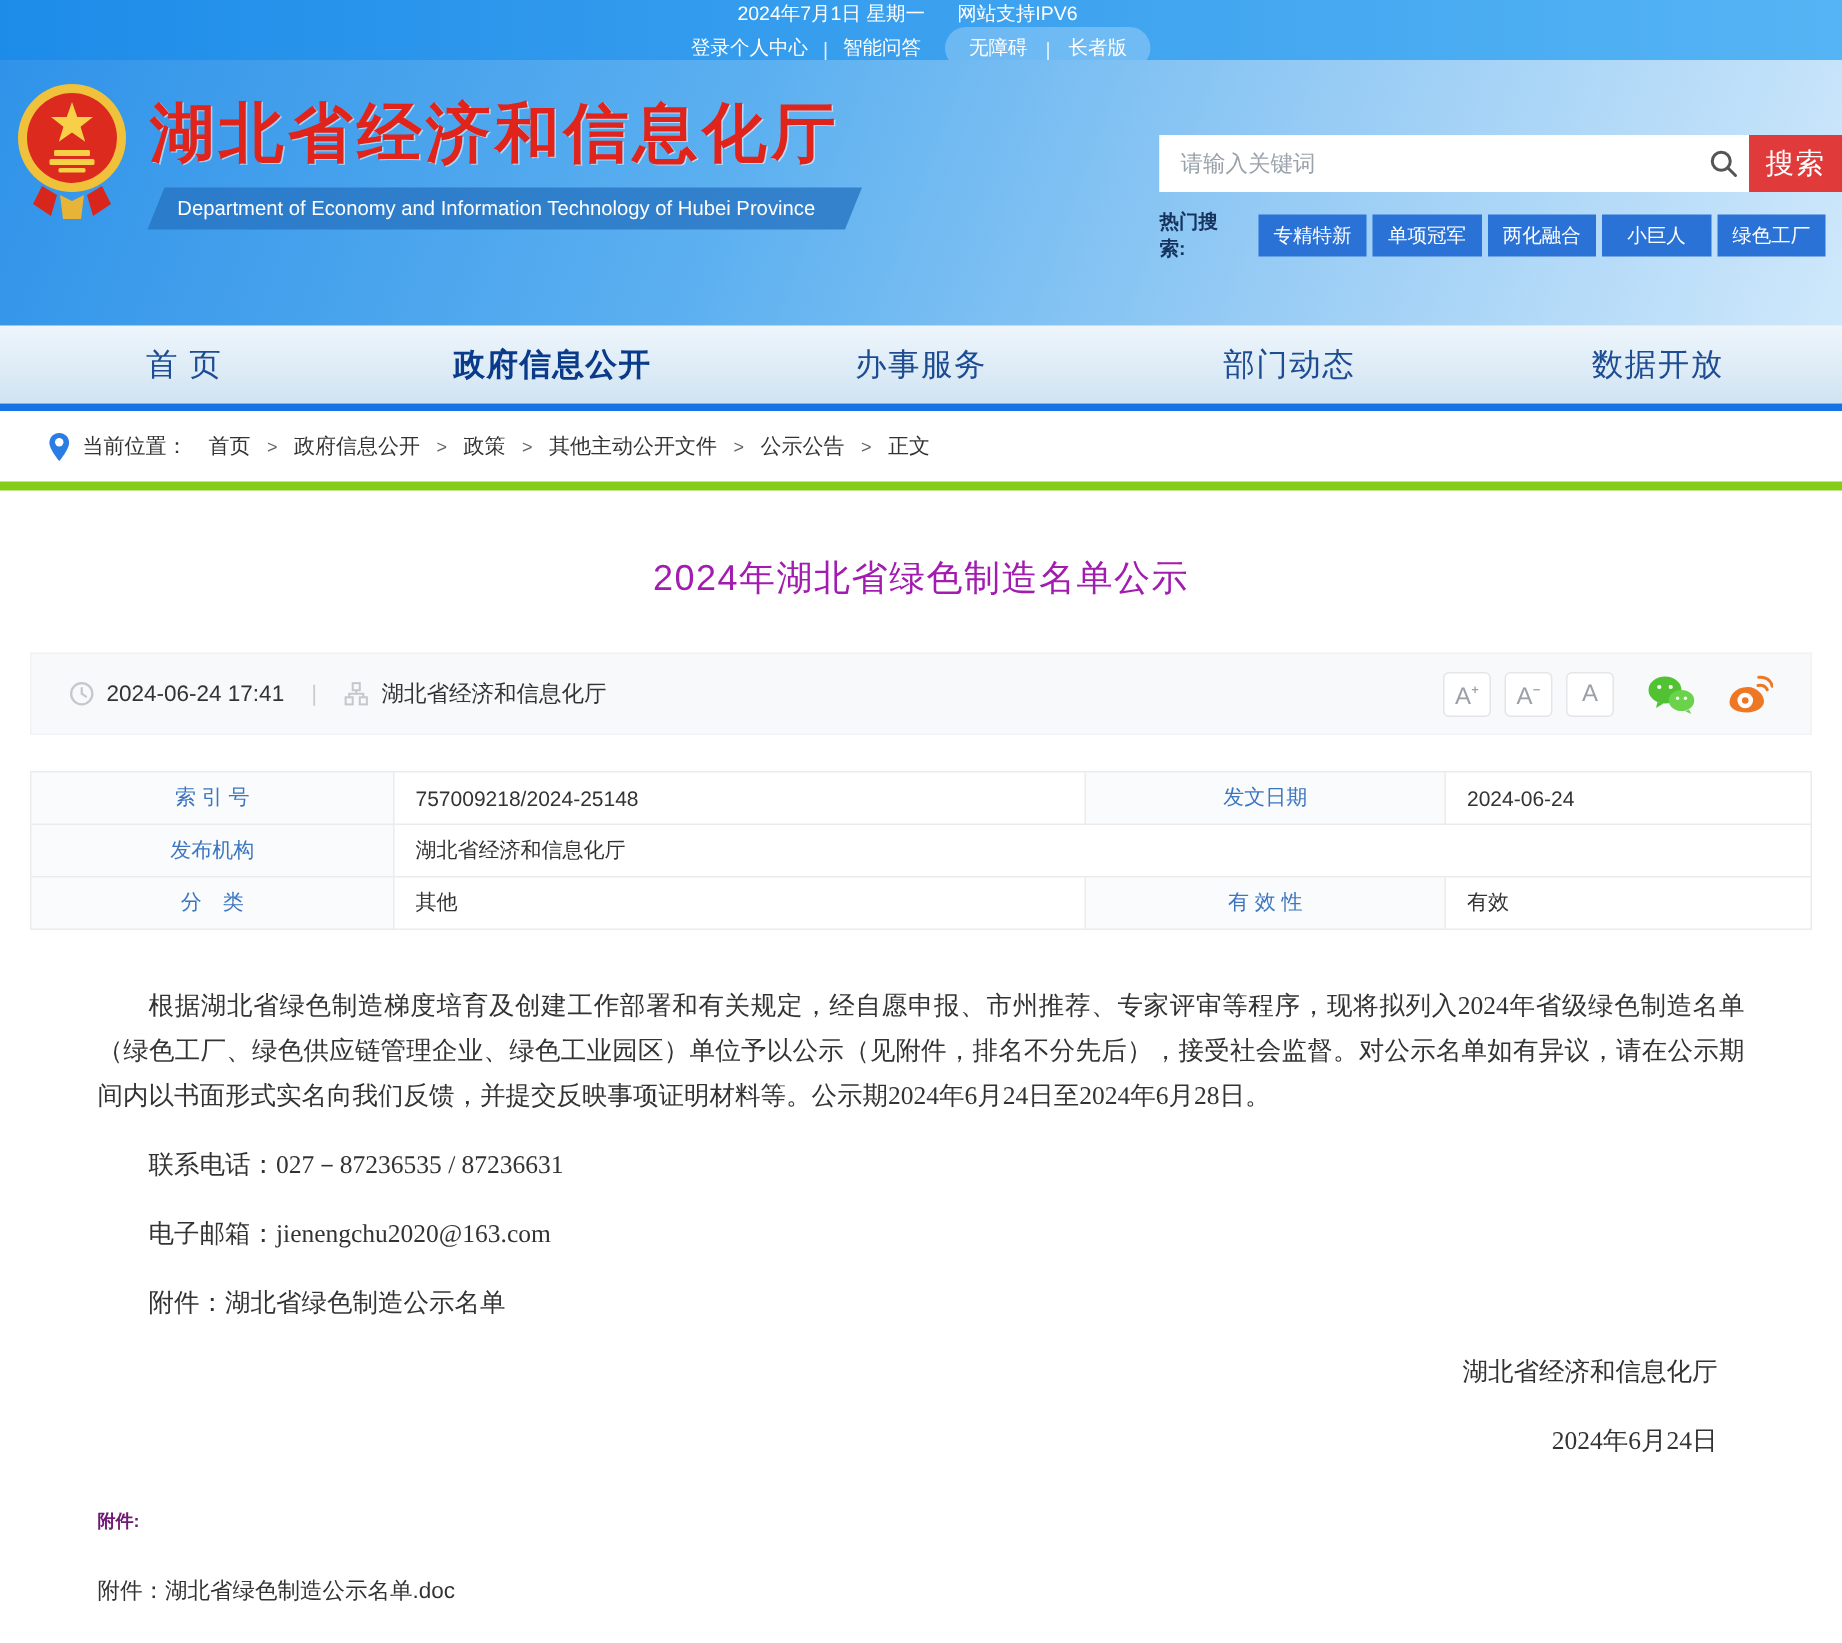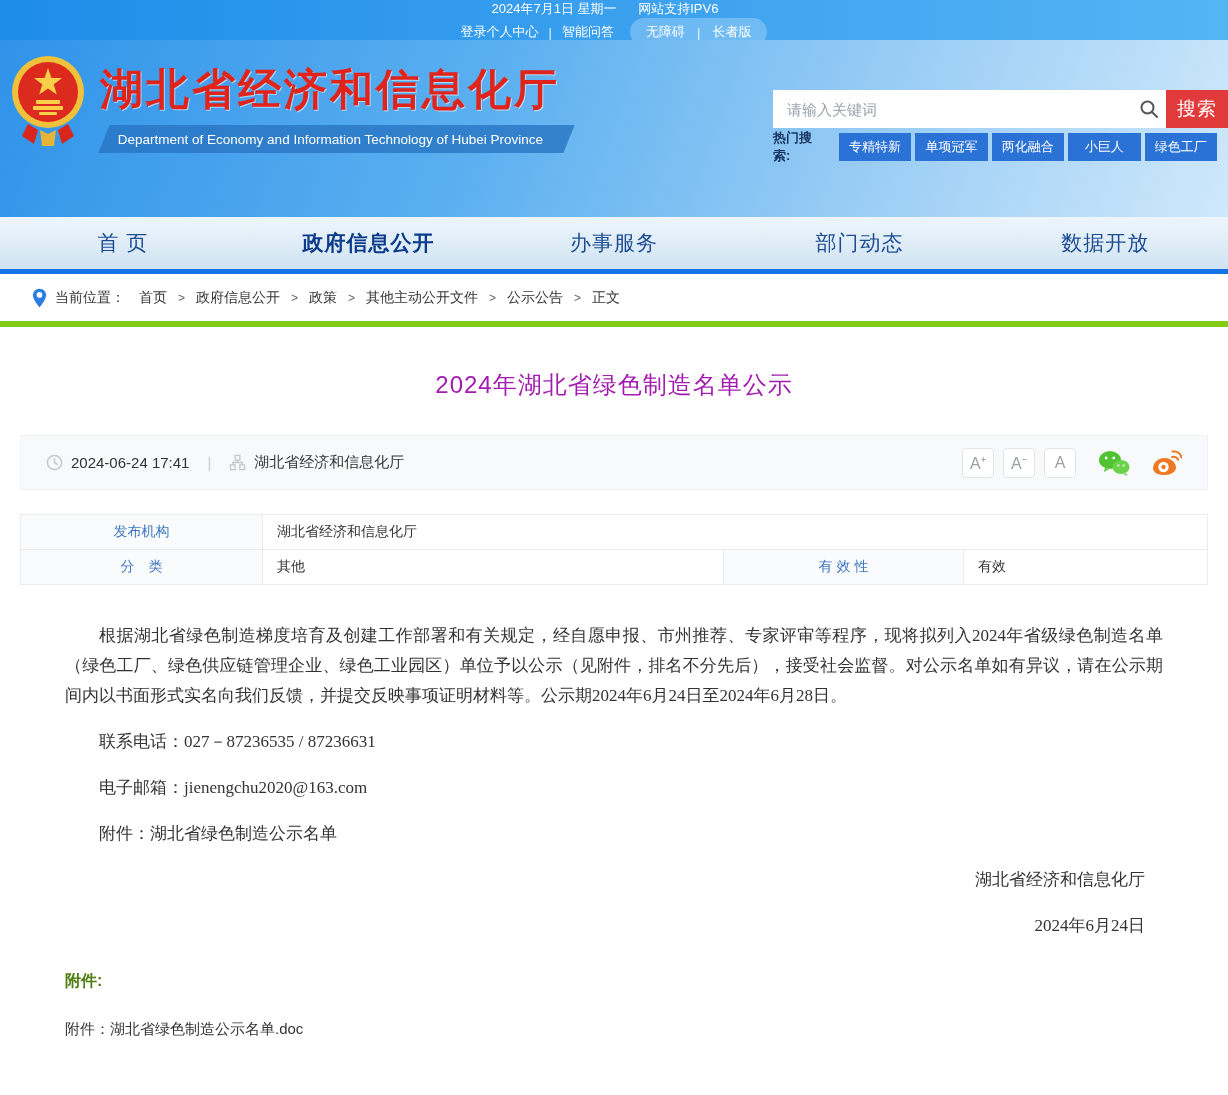--- a/index.html
+++ b/index.html
@@ -50,21 +50,21 @@
   .search-input {
     flex:1; border:none; outline:none; padding:0 14px; font-size:15px; color:#333;
     font-family:"Liberation Sans",sans-serif;
   }
   .search-input::placeholder { color:#9aa2ab; }
   .mag { width:34px; display:flex; align-items:center; justify-content:center; background:#fff; cursor:pointer; }
   .search-btn {
     width:62px; border:none; background:#e03a3a; color:#fff; font-size:19px;
     cursor:pointer; font-family:"Liberation Sans",sans-serif; letter-spacing:1px;
   }
-  .hot-row { margin-top:1px; display:flex; align-items:center; justify-content:flex-end; padding-right:11px; }
+  .hot-row { margin-top:11px; display:flex; align-items:center; justify-content:flex-end; padding-right:11px; }
   .hot-label { color:#16335e; font-weight:700; font-size:13px; margin-right:8px; }
   .hot-tag {
     background:#2b72d7; color:#fff; font-size:13px; padding:5px 0; width:76px;
     text-align:center; margin-left:4px; cursor:pointer;
   }
 
   
   .nav {
     height:57px; display:flex; border-bottom:5px solid #1673e6;
     background:linear-gradient(180deg,#eef5fb 0%,#dcebf6 60%,#cfe3f2 100%);
@@ -114,21 +114,21 @@
   .info-table td.lbl { background:#fafbfc; color:#3d76c0; text-align:center; padding:0; }
 
   
   .article-body { margin:36px 45px 0; font-family:"Liberation Serif", serif; font-size:17px; color:#333; }
   .article-body p { line-height:30px; margin:0 0 16px; text-indent:2em; }
   .article-body p.justify { text-align:justify; }
   .article-body p.signature { text-align:right; text-indent:0; padding-right:18px; }
 
   
   .attachments { margin:30px 45px 0; }
-  .attach-heading { font-size:16px; font-weight:700; color:#4d7c0f; }
+  .attach-heading { font-size:12px; font-weight:700; color:#701a75; }
   .attach-link {
     display:inline-block; margin-top:28px; font-size:15px; color:#333;
     text-decoration:none; cursor:pointer;
   }
 </style>
 </head>
 <body>
 
 <div class="topbar">
   <div class="topbar-left">
@@ -267,20 +267,26 @@
   </div>
 
   <table class="info-table">
     <colgroup>
         <col style="width:242px">
         <col style="width:461px">
         <col style="width:240px">
         <col>
       </colgroup>
     <tbody>
+        <tr>
+      <td class="lbl">索 引 号</td>
+      <td>757009218/2024-25148</td>
+      <td class="lbl">发文日期</td>
+      <td>2024-06-24</td>
+    </tr>
     <tr>
       <td class="lbl">发布机构</td>
       <td colspan="3">湖北省经济和信息化厅</td>
     </tr>
     <tr>
       <td class="lbl">分　类</td>
       <td>其他</td>
       <td class="lbl">有 效 性</td>
       <td>有效</td>
     </tr>

